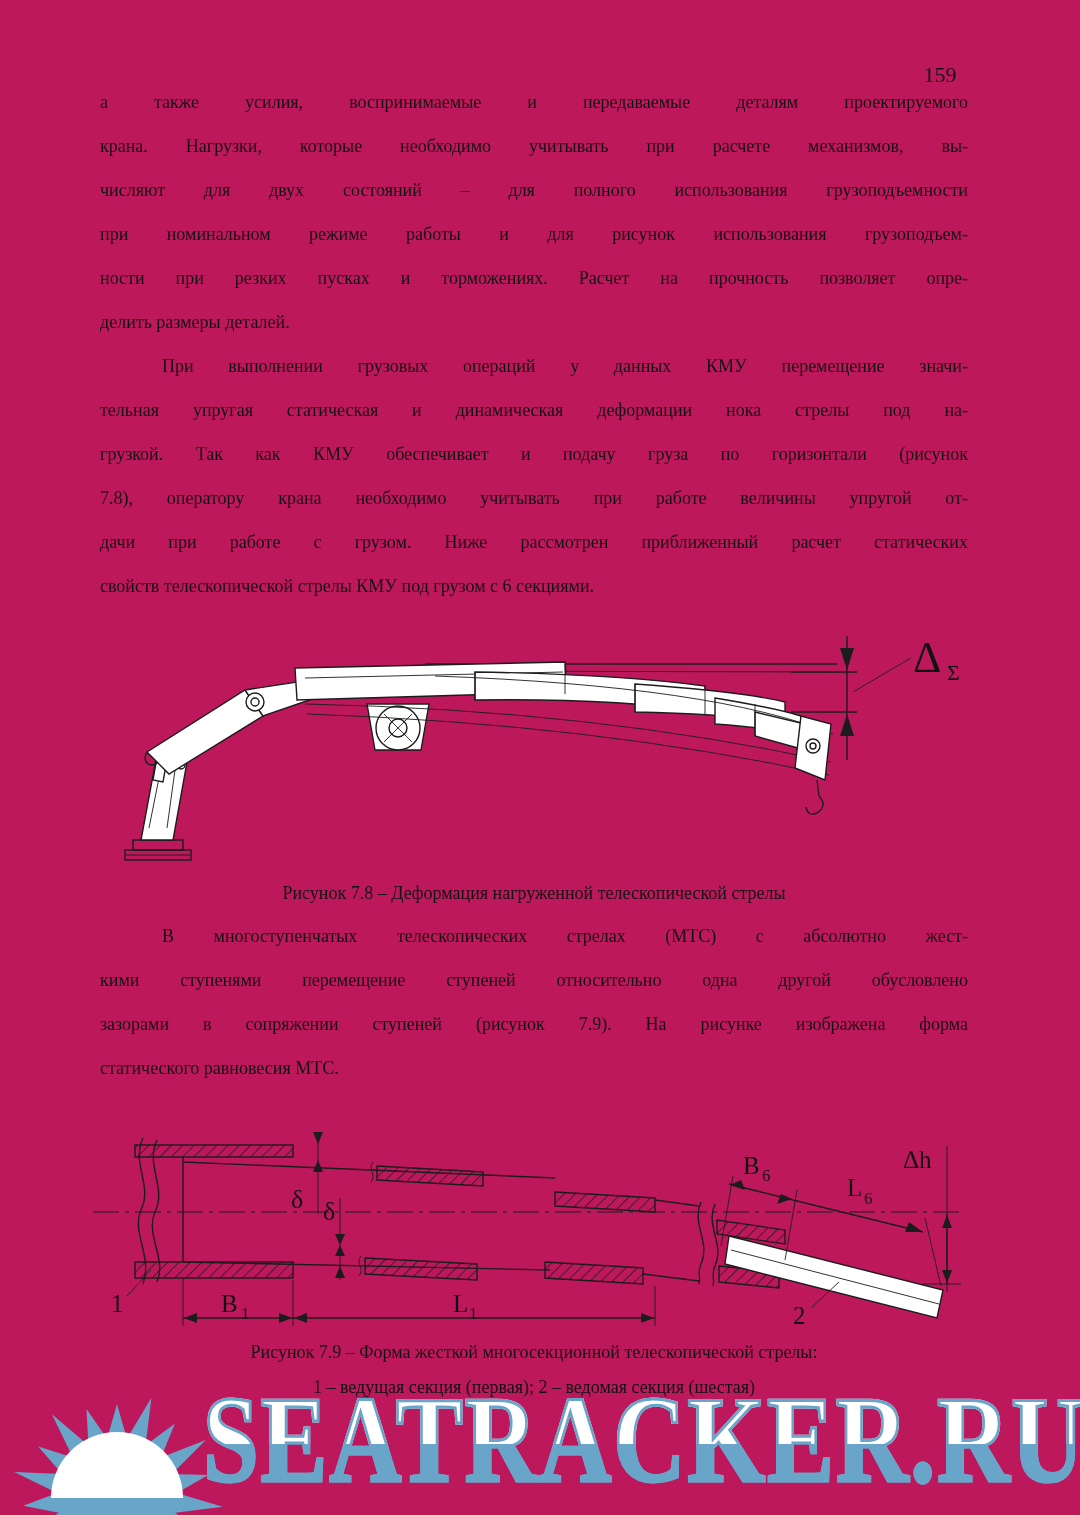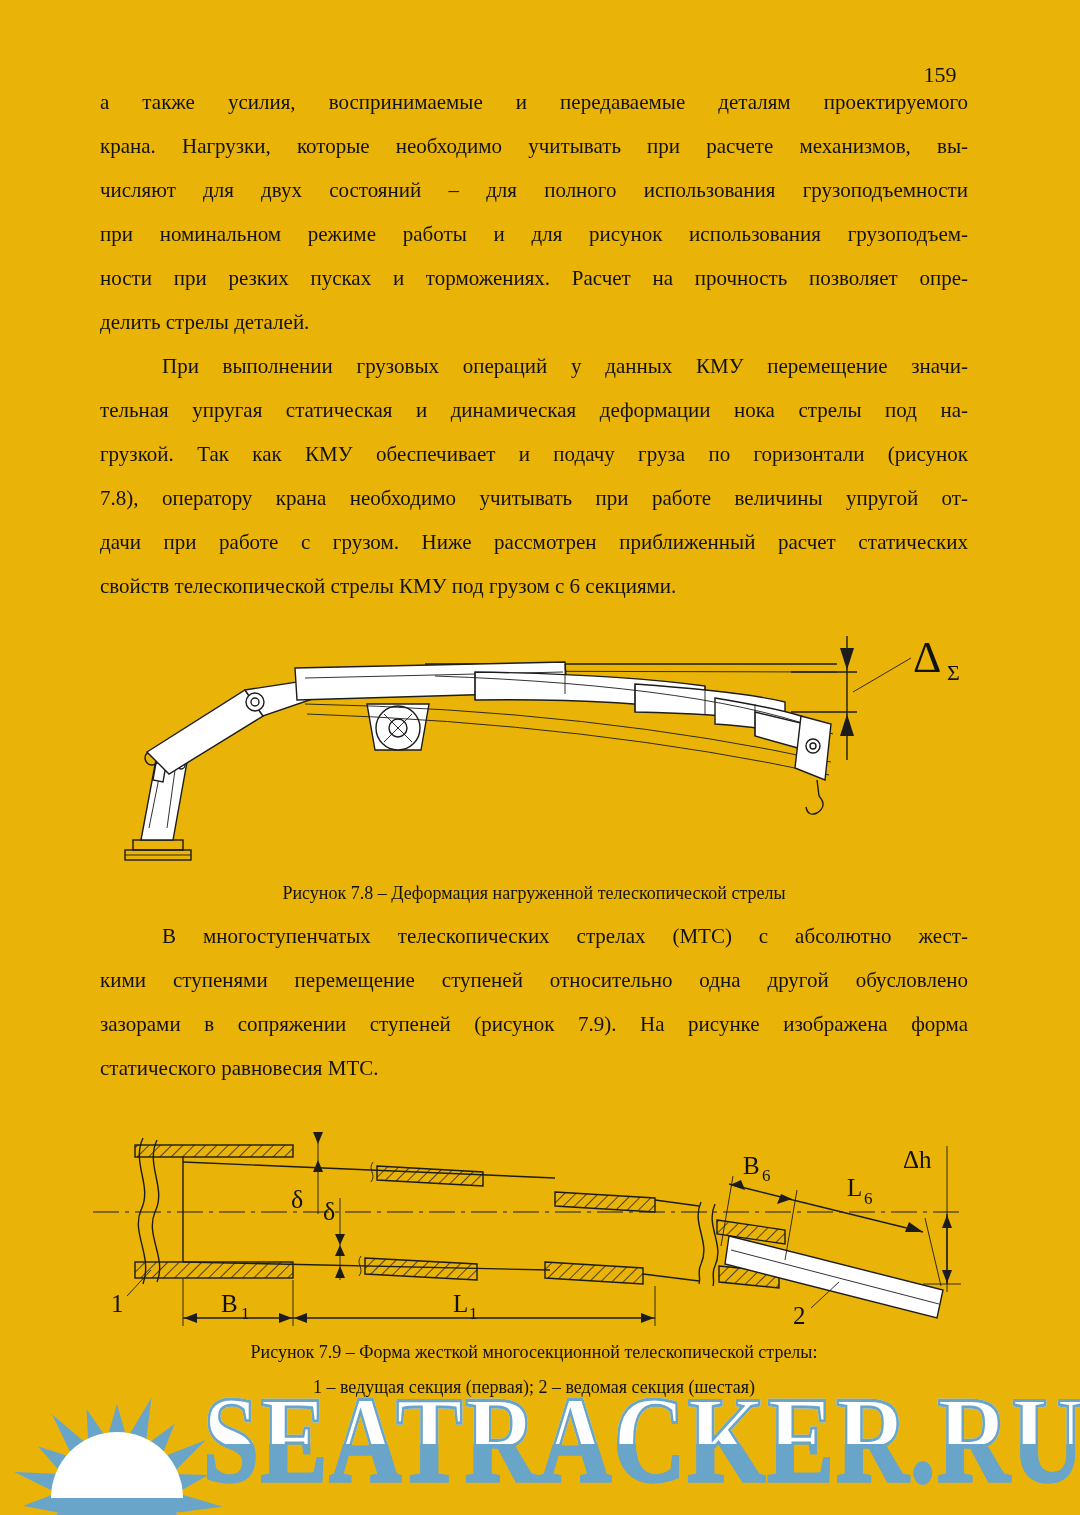--- a/index.html
+++ b/index.html
@@ -1,25 +1,25 @@
 <!DOCTYPE html>
 <html><head>
 <meta charset="utf-8">
 <style>
   html,body{margin:0;padding:0;background:#e8e8e8;}
   .page{
-    position:relative; width:1080px; height:1515px; background:#eab308;
+    position:relative; width:1080px; height:1515px; background:#be185d;
     overflow:hidden; font-family:"Liberation Serif", serif; color:#121212;text-decoration:underline;
   }
   .page-number{
     position:absolute; top:62px; left:895px; width:90px; text-align:center;
     font-size:22px;
   }
   .textcol{ position:absolute; left:100px; width:868px; }
-  .para{ font-size:21px; line-height:44px; }
+  .para{ font-size:18px; line-height:44px; }
   .para .ln{ text-align:justify; text-align-last:justify; height:44px; white-space:nowrap; overflow:visible; }
   .para .ln.last{ text-align-last:left; }
   .para.indent .ln:first-child{ text-indent:62px; }
   .caption{ position:absolute; left:100px; width:868px; text-align:center; font-size:18px; line-height:35px; }
   .fig{ position:absolute; }
   .fig svg{ display:block; }
   
   .watermark{ position:absolute; left:0; top:1378px; width:884px; height:137px; pointer-events:none;padding-left:39px; }
   .wm-sun{ position:absolute; left:2px; top:2px; }
   .wm-text{
@@ -44,21 +44,21 @@
 
   <div class="page-number">159</div>
 
   <div class="textcol" style="top:80px;">
     <div class="para">
         <div class="ln">а также усилия, воспринимаемые и передаваемые деталям проектируемого</div>
         <div class="ln">крана. Нагрузки, которые необходимо учитывать при расчете механизмов, вы-</div>
         <div class="ln">числяют для двух состояний – для полного использования грузоподъемности</div>
         <div class="ln">при номинальном режиме работы и для рисунок использования грузоподъем-</div>
         <div class="ln">ности при резких пусках и торможениях. Расчет на прочность позволяет опре-</div>
-        <div class="ln last">делить стрелы деталей.</div>
+        <div class="ln last">делить размеры деталей.</div>
       </div>
     <div class="para indent">
         <div class="ln">При выполнении грузовых операций у данных КМУ перемещение значи-</div>
         <div class="ln">тельная упругая статическая и динамическая деформации нока стрелы под на-</div>
         <div class="ln">грузкой. Так как КМУ обеспечивает и подачу груза по горизонтали (рисунок</div>
         <div class="ln">7.8), оператору крана необходимо учитывать при работе величины упругой от-</div>
         <div class="ln">дачи при работе с грузом. Ниже рассмотрен приближенный расчет статических</div>
         <div class="ln last">свойств телескопической стрелы КМУ под грузом с 6 секциями.</div>
       </div>
   </div>

